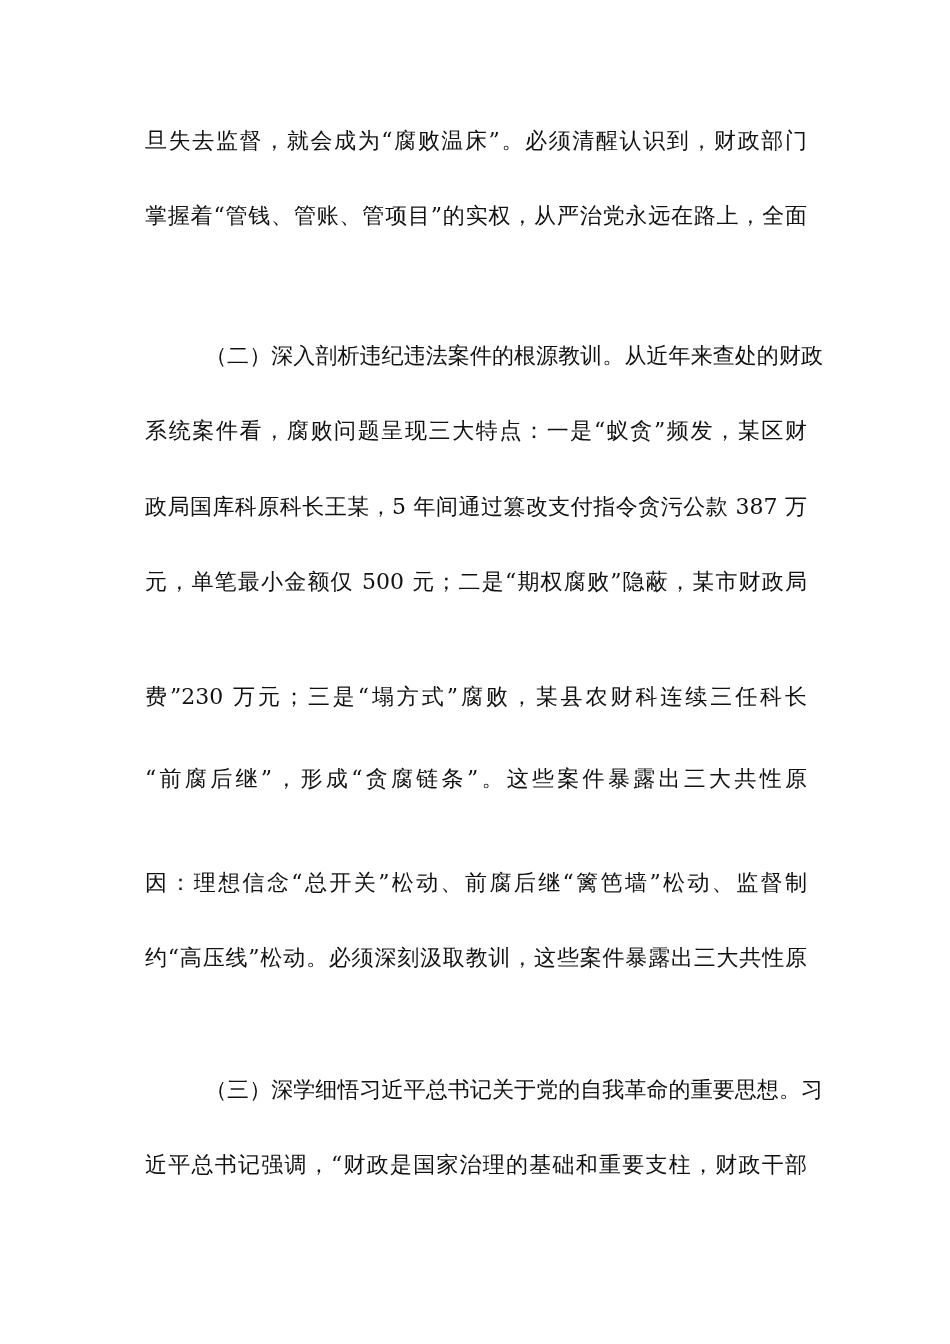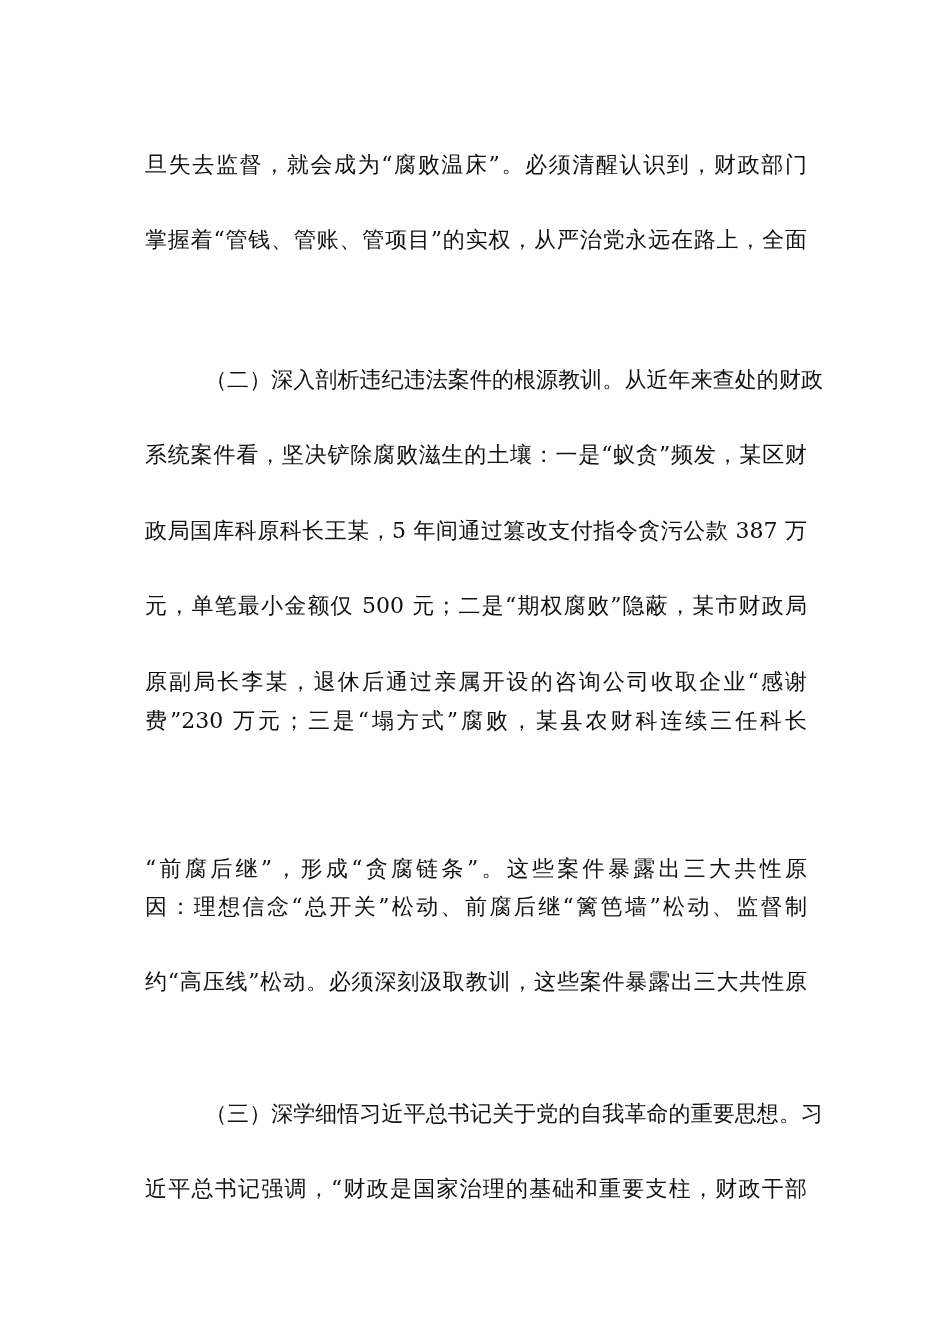--- a/index.html
+++ b/index.html
@@ -11,37 +11,35 @@
       width: 662px;
       height: 30px;
       font-family: "DejaVu Serif", "Liberation Serif", serif;
       font-size: 22px;
       line-height: 30px;
       color: #111;
       white-space: nowrap;
       text-align: justify;
       text-align-last: justify;
       letter-spacing: 0px;
-      margin-top: 24px;
     }
     .line.last { text-align-last: left; }
     .line.indent { left: 205px; width: 618px; }
   </style>
 </head>
 <body>
 
 <div class="page">
   <div class="line" style="top:126px">旦失去监督，就会成为“腐败温床”。必须清醒认识到，财政部门</div>
   <div class="line" style="top:201px">掌握着“管钱、管账、管项目”的实权，从严治党永远在路上，全面</div>
 
   <div class="line indent" style="top:341px">（二）深入剖析违纪违法案件的根源教训。从近年来查处的财政</div>
-  <div class="line" style="top:416px">系统案件看，坚决铲除腐败滋生的土壤：一是“蚁贪”频发，某区财</div>
+  <div class="line" style="top:416px">系统案件看，腐败问题呈现三大特点：一是“蚁贪”频发，某区财</div>
   <div class="line" style="top:492px">政局国库科原科长王某，5 年间通过篡改支付指令贪污公款 387 万</div>
   <div class="line" style="top:567px">元，单笔最小金额仅 500 元；二是“期权腐败”隐蔽，某市财政局</div>
-  <div class="line" style="top:643px">原副局长李某，退休后通过亲属开设的咨询公司收取企业“感谢</div>
   <div class="line" style="top:682px">费”230 万元；三是“塌方式”腐败，某县农财科连续三任科长</div>
-  <div class="line" style="top:830px">“前腐后继”，形成“贪腐链条”。这些案件暴露出三大共性原</div>
+  <div class="line" style="top:764px">“前腐后继”，形成“贪腐链条”。这些案件暴露出三大共性原</div>
   <div class="line" style="top:868px">因：理想信念“总开关”松动、前腐后继“篱笆墙”松动、监督制</div>
   <div class="line" style="top:943px">约“高压线”松动。必须深刻汲取教训，这些案件暴露出三大共性原</div>
 
   <div class="line indent" style="top:1075px">（三）深学细悟习近平总书记关于党的自我革命的重要思想。习</div>
   <div class="line" style="top:1150px">近平总书记强调，“财政是国家治理的基础和重要支柱，财政干部</div>
 </div>
 
 </body></html>

